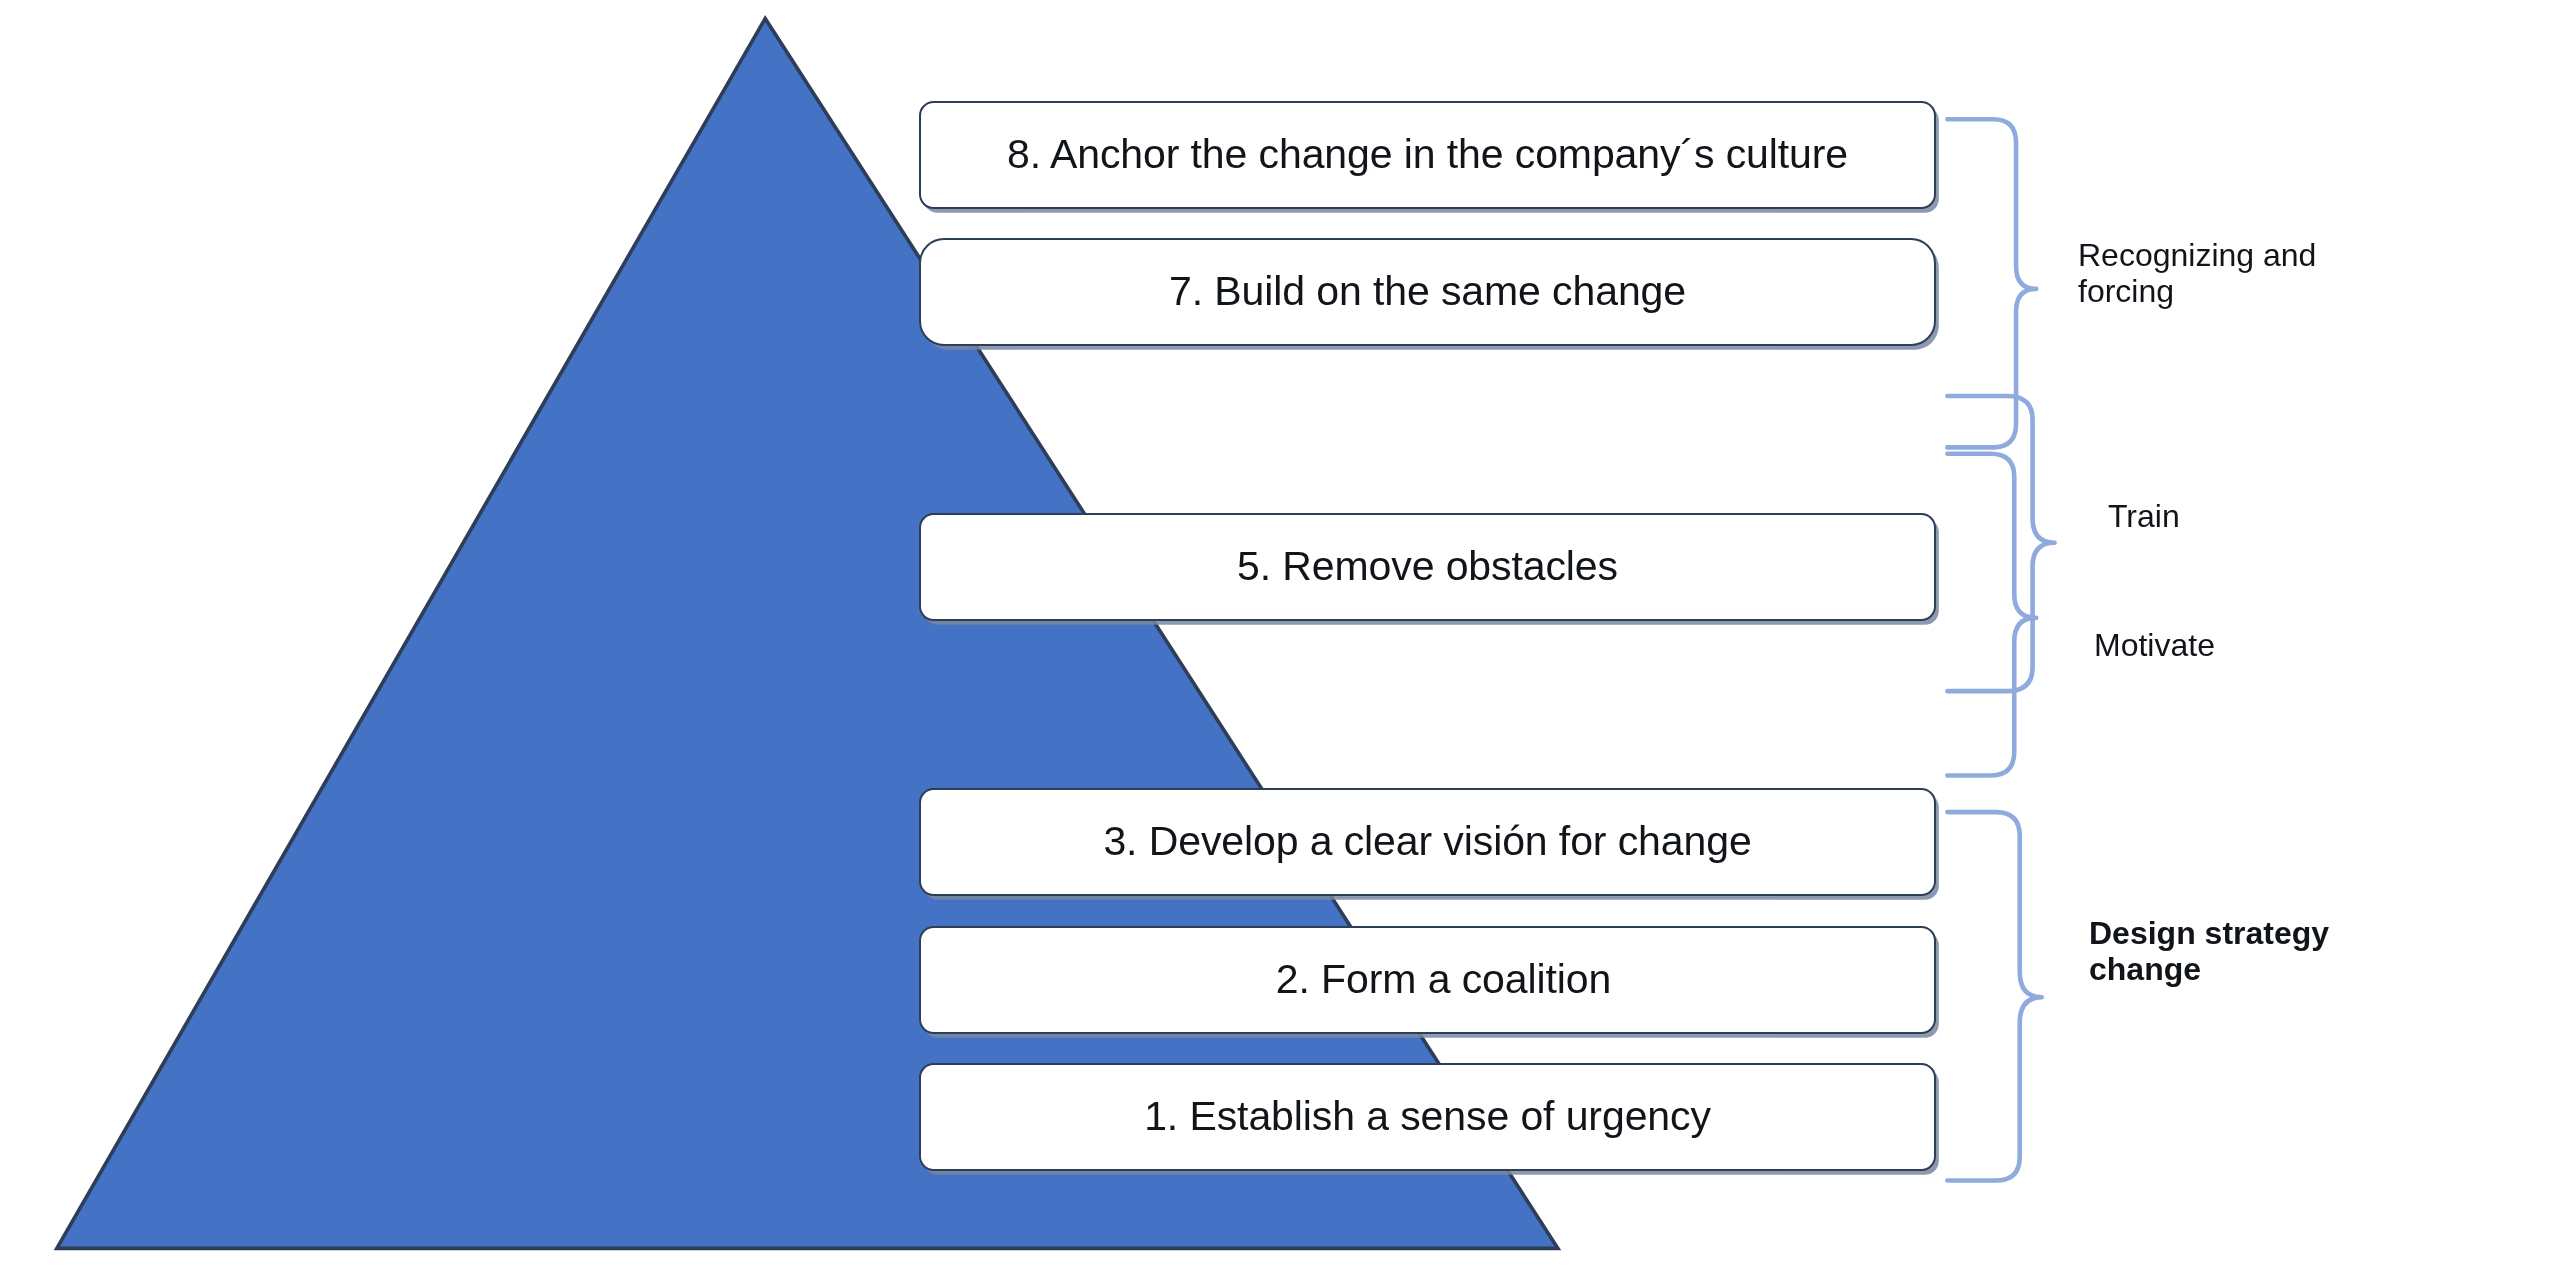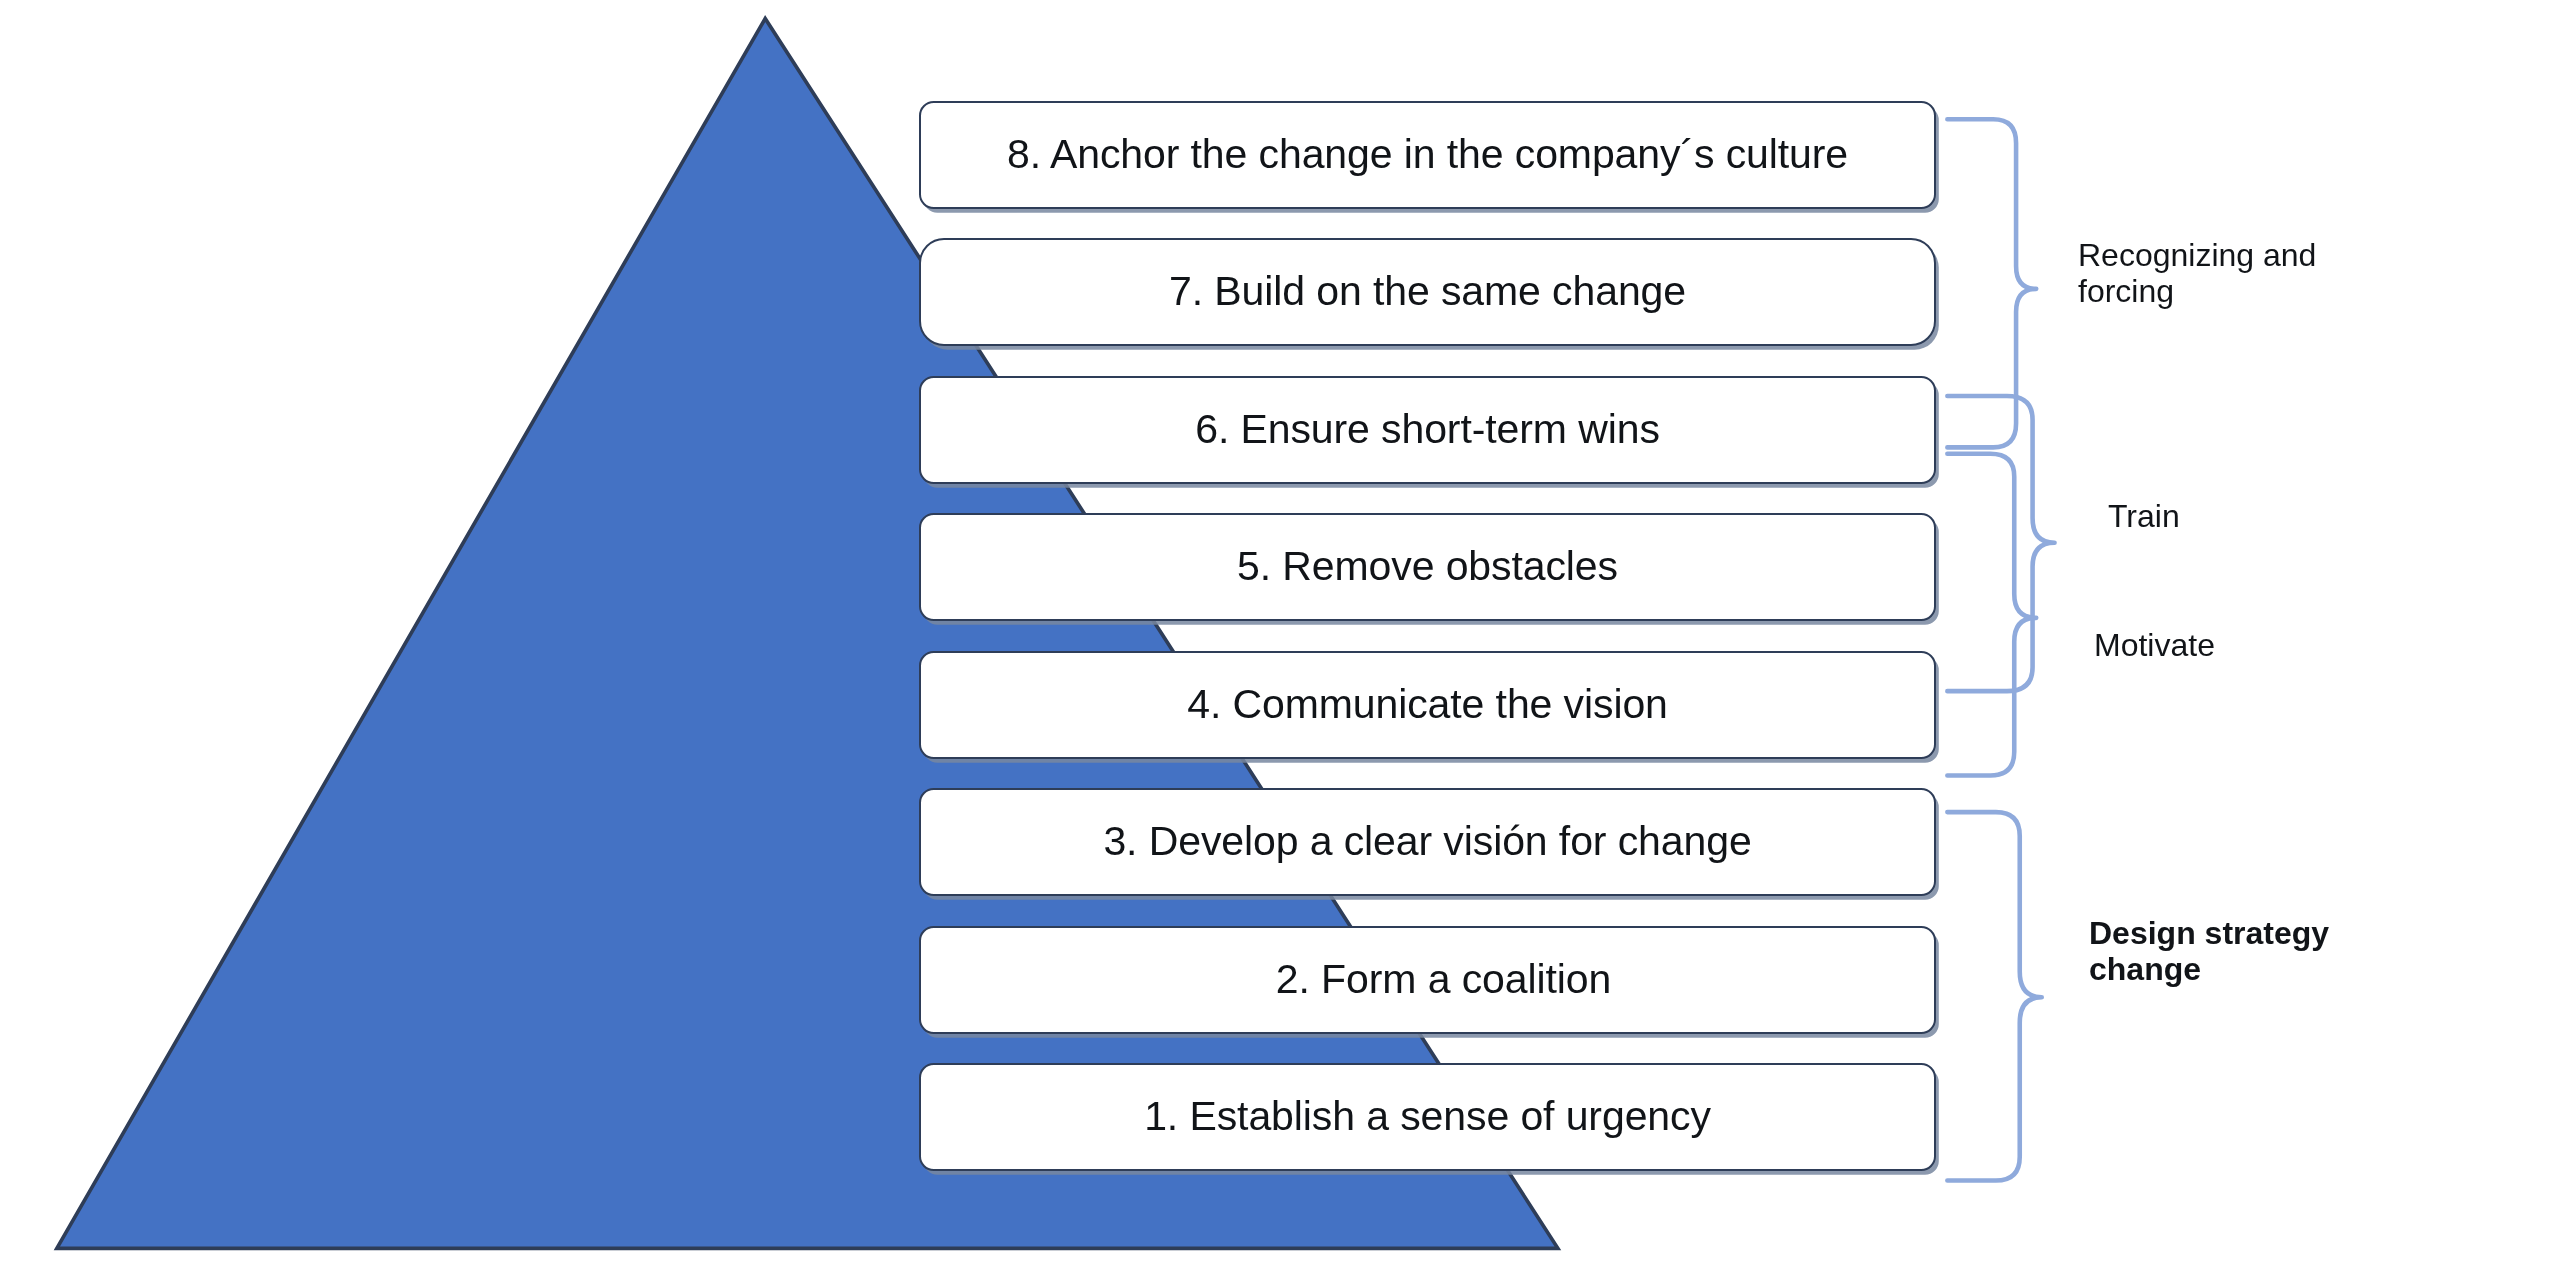--- a/index.html
+++ b/index.html
@@ -77,31 +77,25 @@
   </svg>
 
   <div class="step-box" style="top:101px;">
     <span class="step-label">8. Anchor the change in the company´s culture</span>
   </div>
 
   <div class="step-box" style="top:238px;border-radius:25px;">
     <span class="step-label">7. Build on the same change</span>
   </div>
 
-  <div class="step-box" style="top:376px;">
-    <span class="step-label">6. Ensure short-term wins</span>
-  </div>
 
   <div class="step-box" style="top:513px;">
     <span class="step-label">5. Remove obstacles</span>
   </div>
 
-  <div class="step-box" style="top:651px;">
-    <span class="step-label">4. Communicate the vision</span>
-  </div>
 
   <div class="step-box" style="top:788px;">
     <span class="step-label">3. Develop a clear visión for change</span>
   </div>
 
   <div class="step-box" style="top:926px;padding-left:32px;">
     <span class="step-label">2. Form a coalition</span>
   </div>
 
   <div class="step-box" style="top:1063px;">

